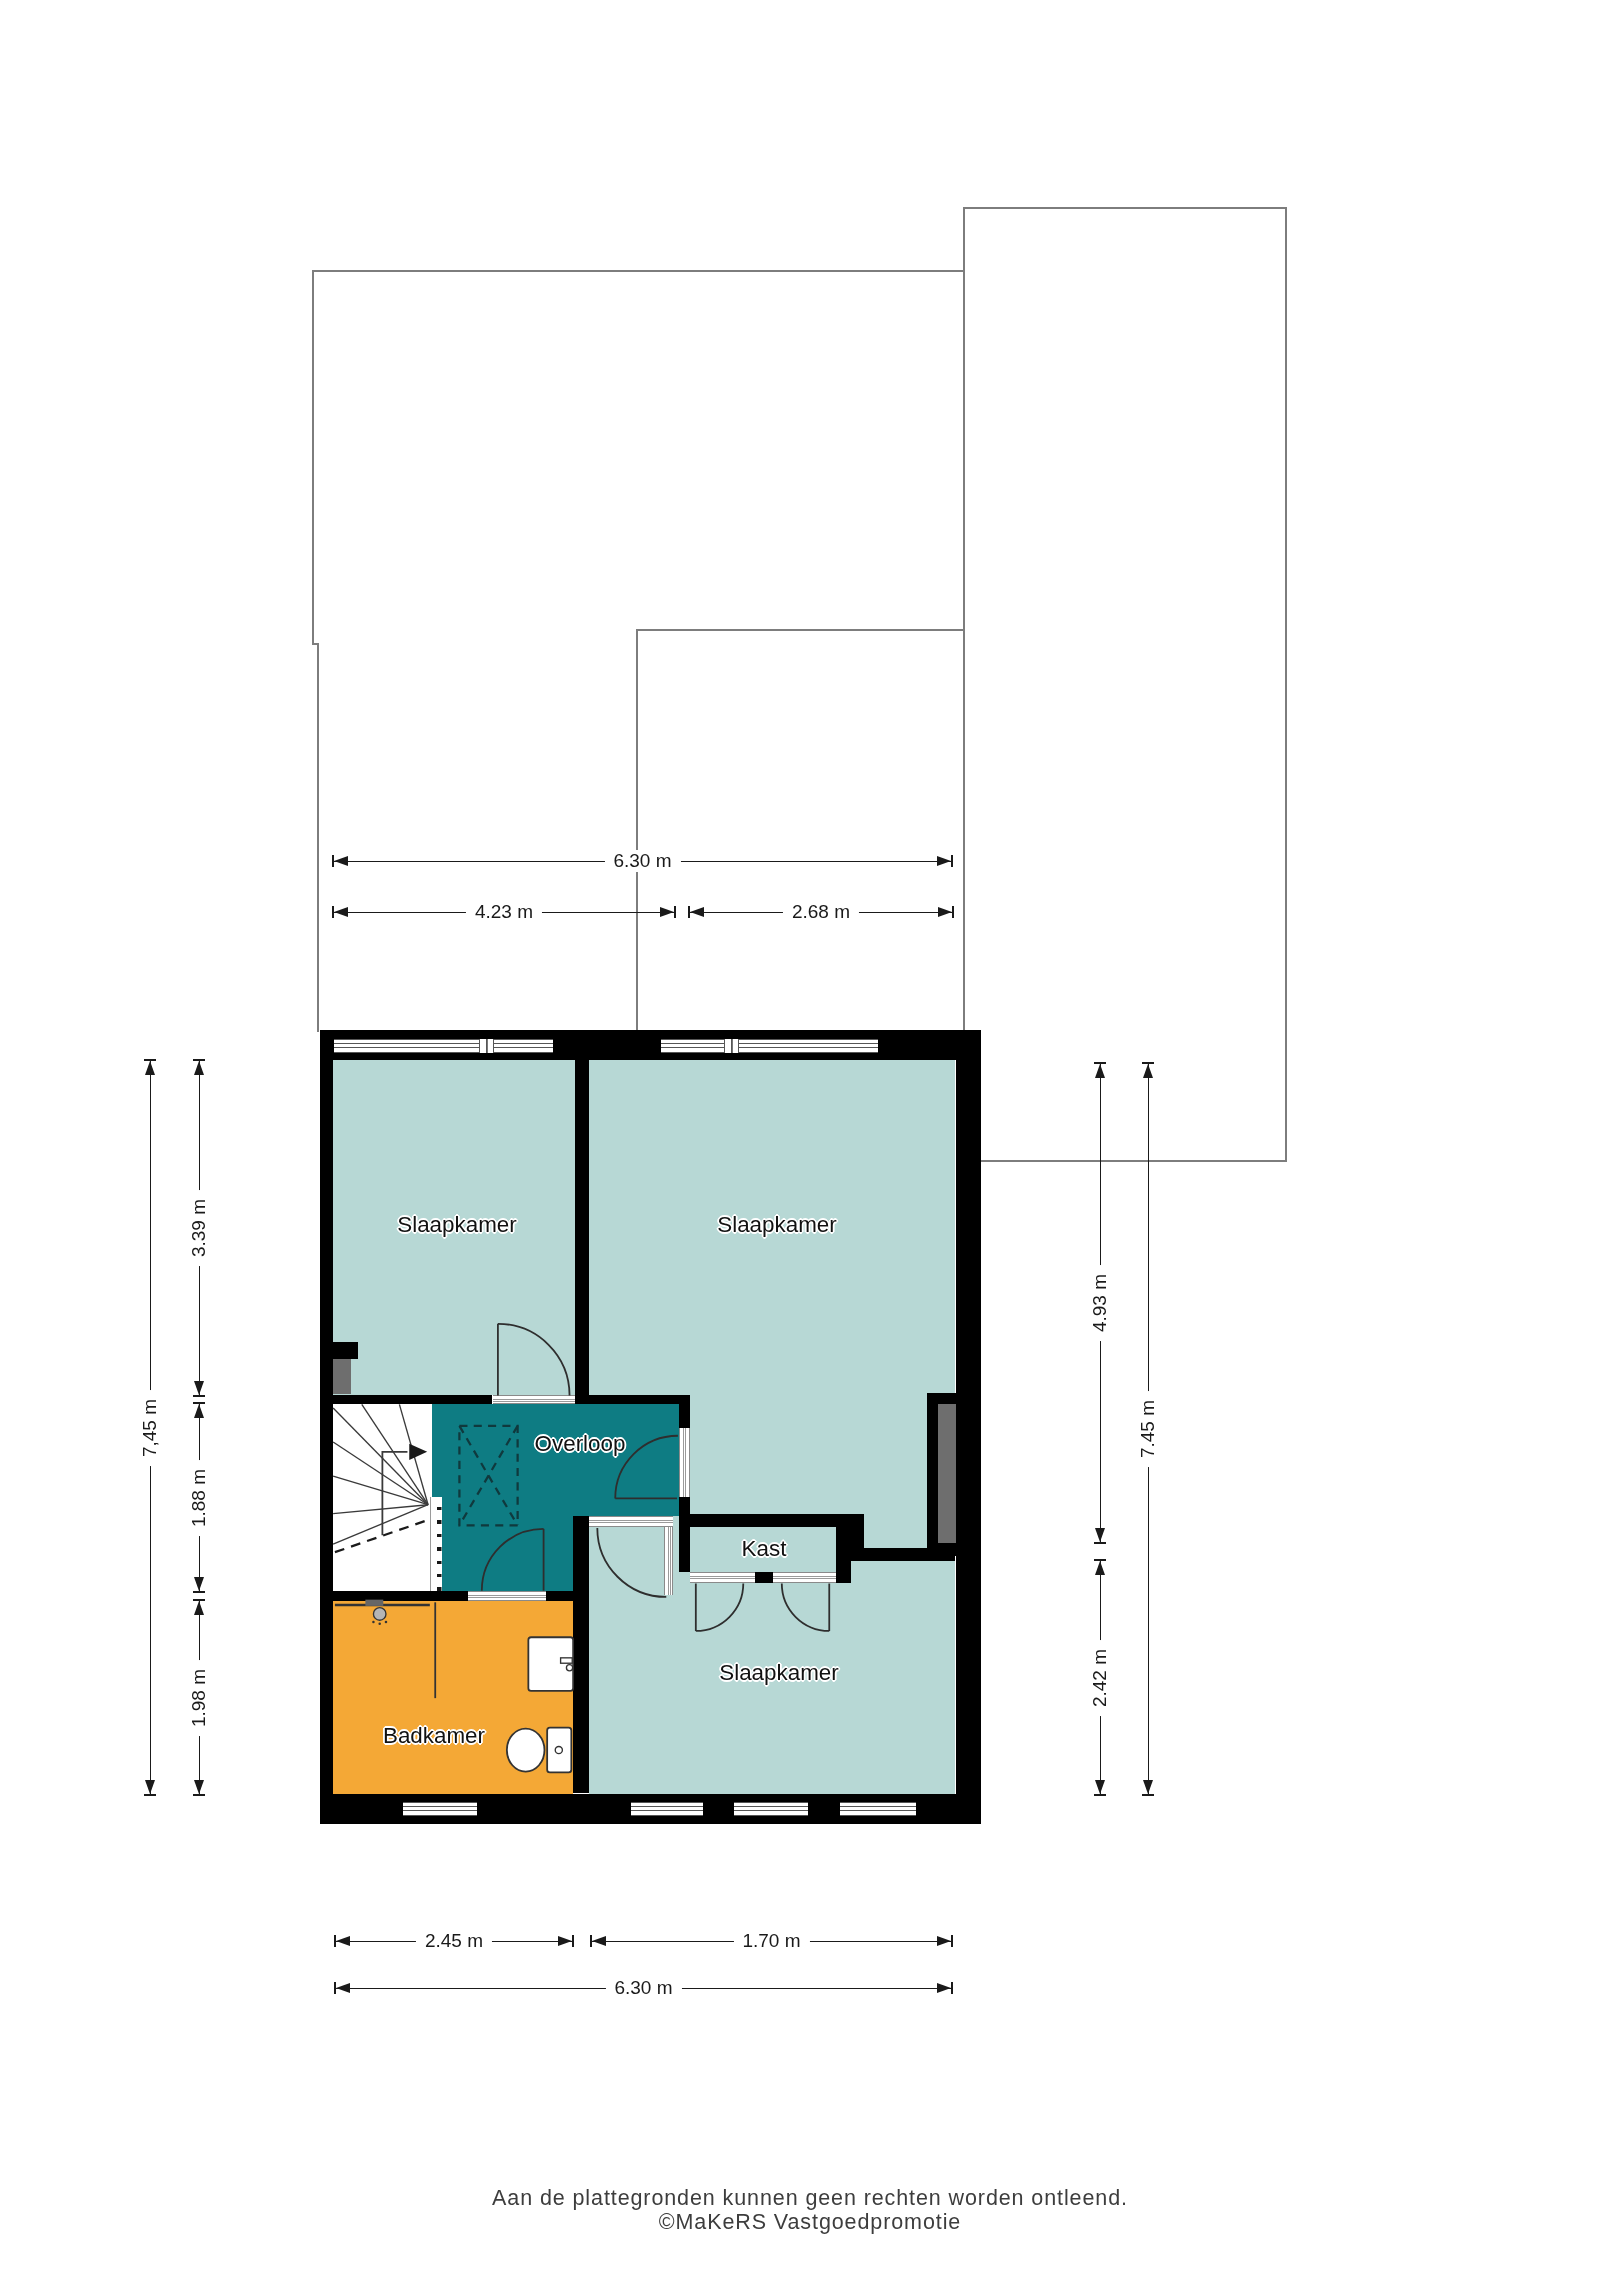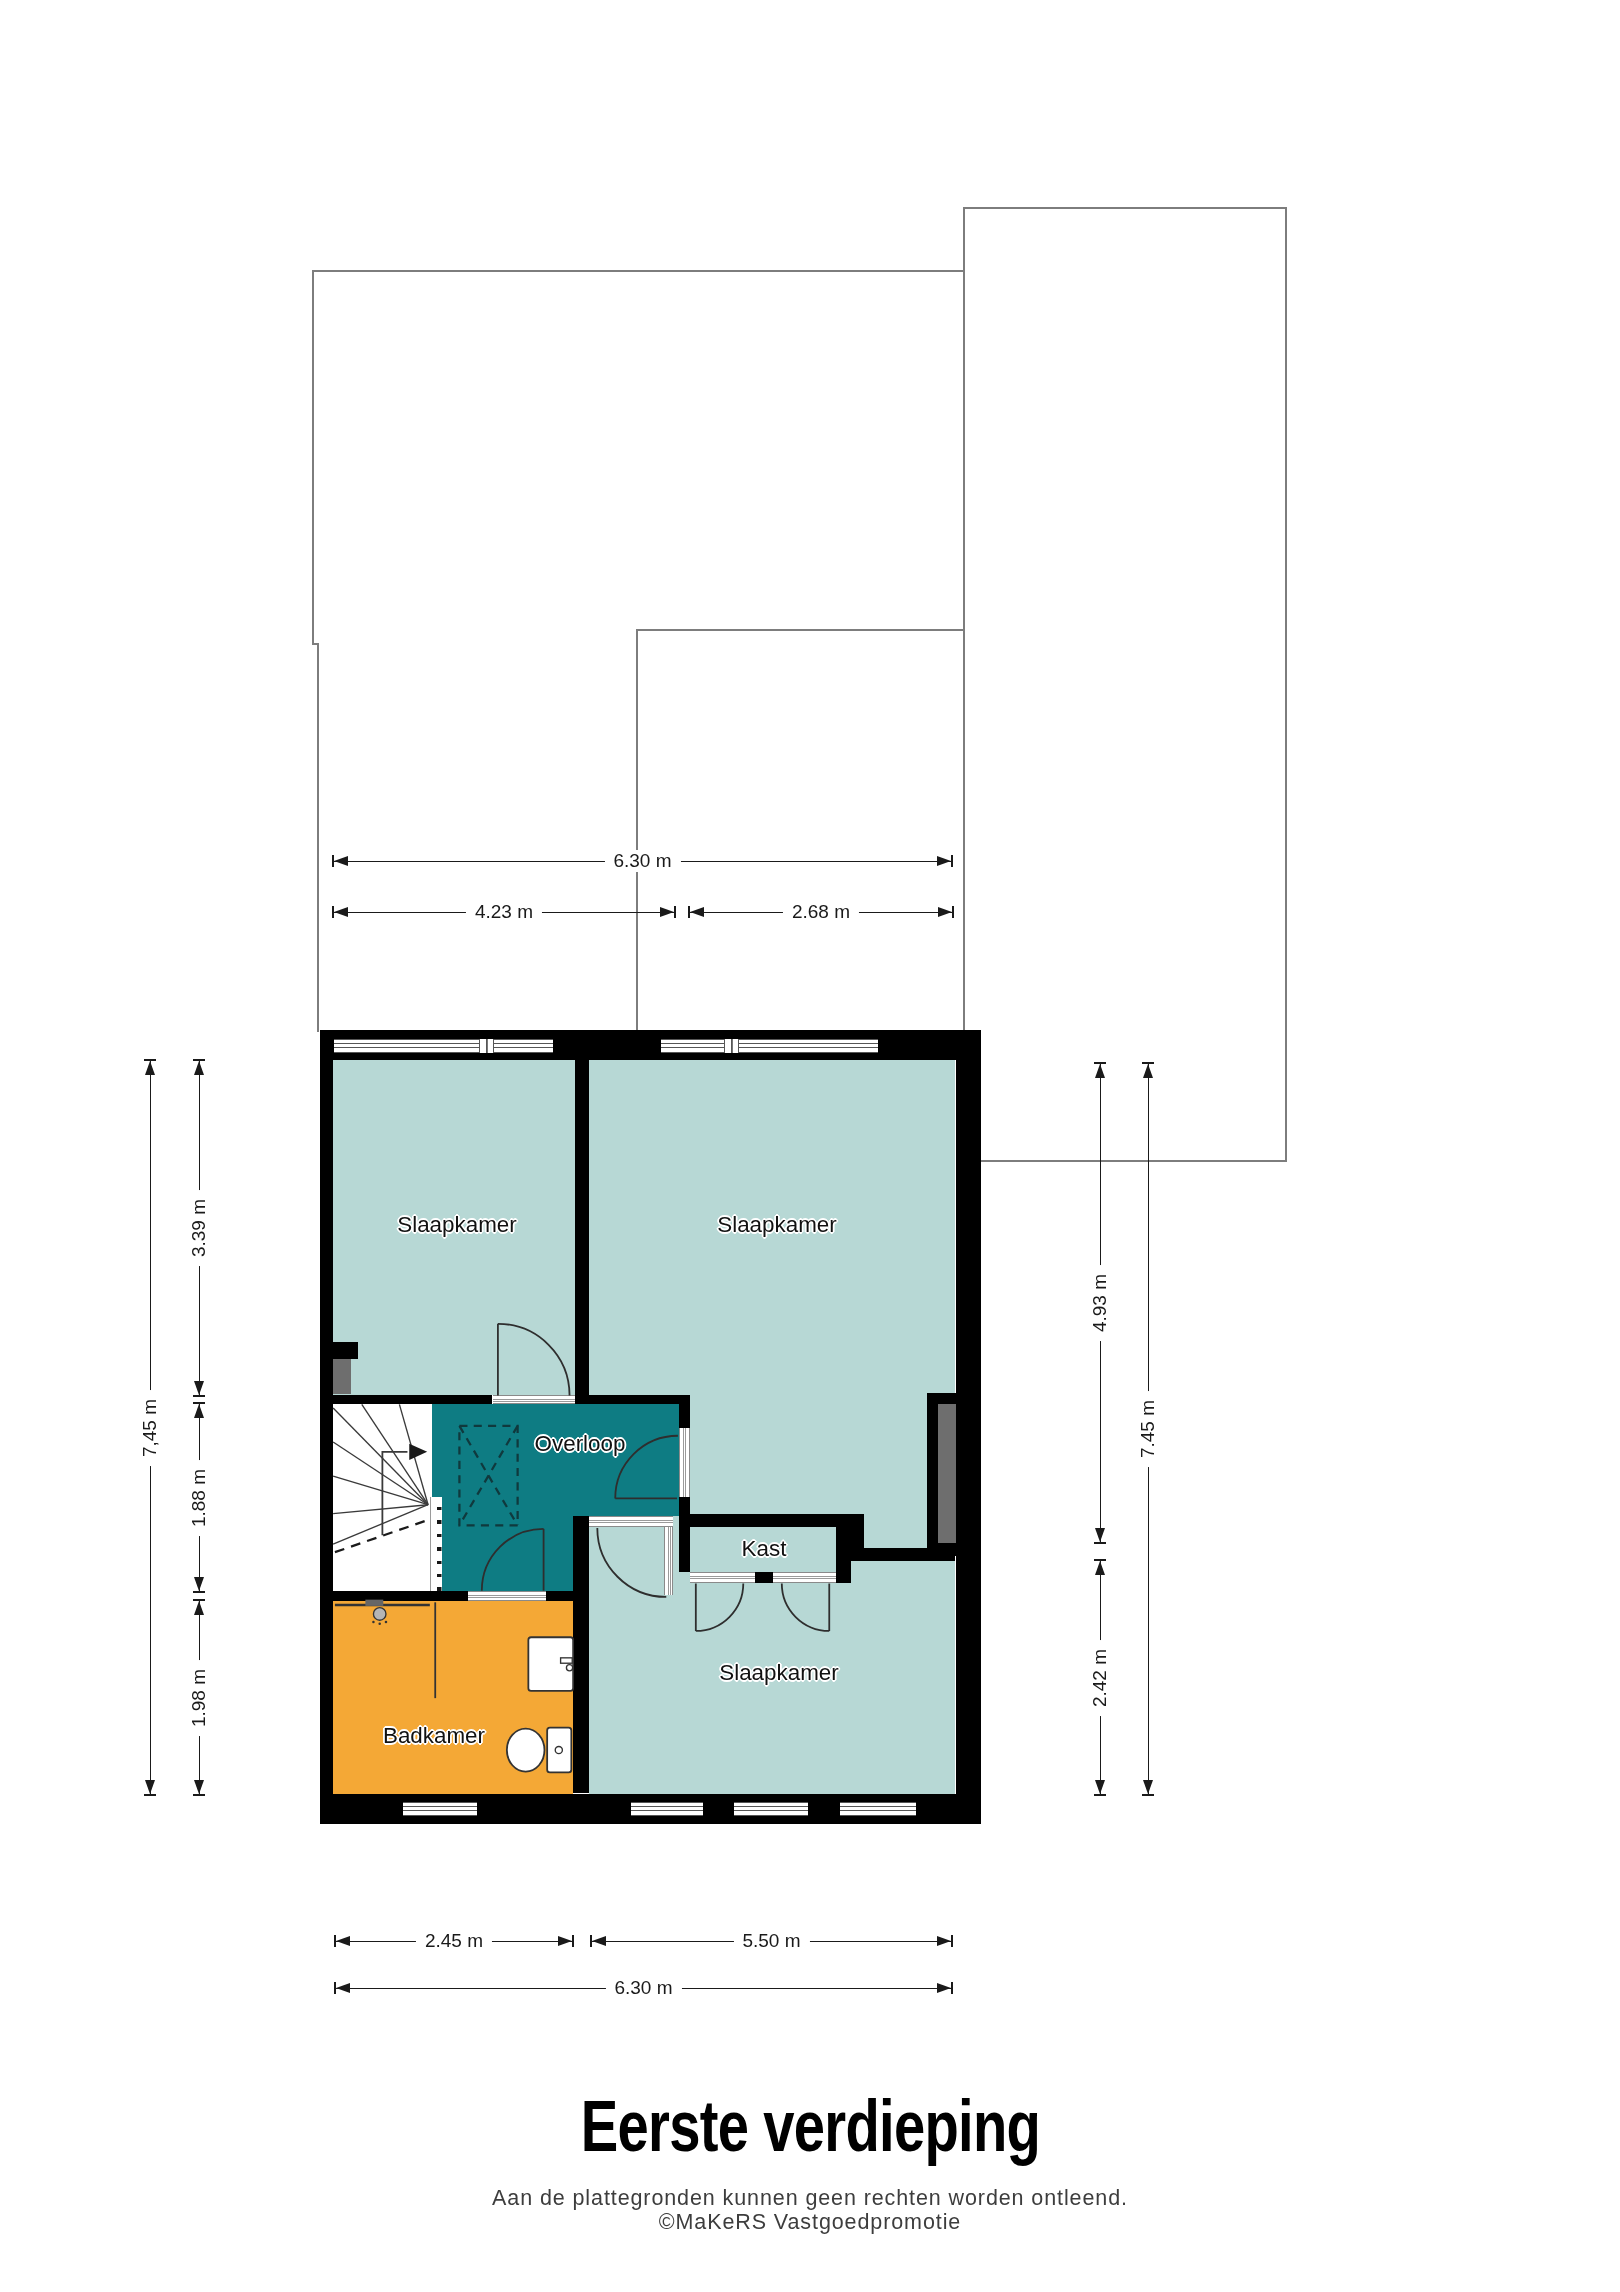--- a/index.html
+++ b/index.html
@@ -216,21 +216,21 @@
       <span class="t2"></span>
       <span class="a1"></span>
       <span class="a2"></span>
     <span class="lab">2.45 m</span>
   </div>
   <div class="dimh" style="left:592px;top:1941px;width:359px">
     <span class="t1"></span>
       <span class="t2"></span>
       <span class="a1"></span>
       <span class="a2"></span>
-    <span class="lab">5.50 m</span>
+    <span class="lab">1.70 m</span>
   </div>
   <div class="dimh" style="left:336px;top:1988px;width:615px">
     <span class="t1"></span>
       <span class="t2"></span>
       <span class="a1"></span>
       <span class="a2"></span>
     <span class="lab">6.30 m</span>
   </div>
 
   <div class="dimv" style="left:150px;top:1061px;height:733px">
@@ -277,20 +277,17 @@
     <span class="lab">2.42 m</span>
   </div>
   <div class="dimv" style="left:1148px;top:1064px;height:730px">
     <span class="t1"></span>
       <span class="t2"></span>
       <span class="a1"></span>
       <span class="a2"></span>
     <span class="lab">7.45 m</span>
   </div>
 
-  <div class="title-wrap">
-    <span class="title">Eerste verdieping</span>
-  </div>
   <div class="disc" style="top:2186px">Aan de plattegronden kunnen geen rechten worden ontleend.</div>
   <div class="disc" style="top:2210px">©MaKeRS Vastgoedpromotie</div>
 
 </div>
 
 
 </body></html>

